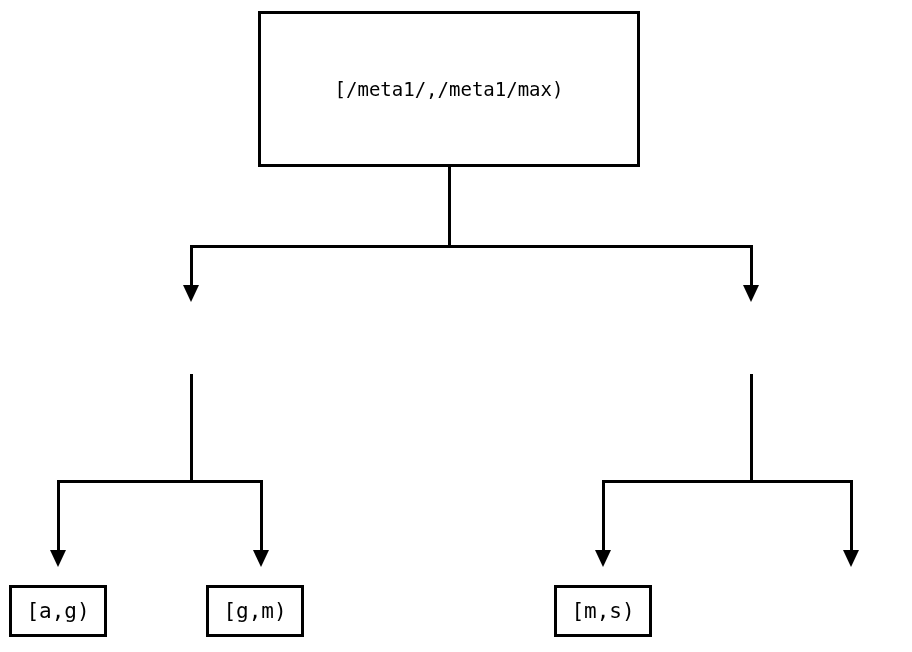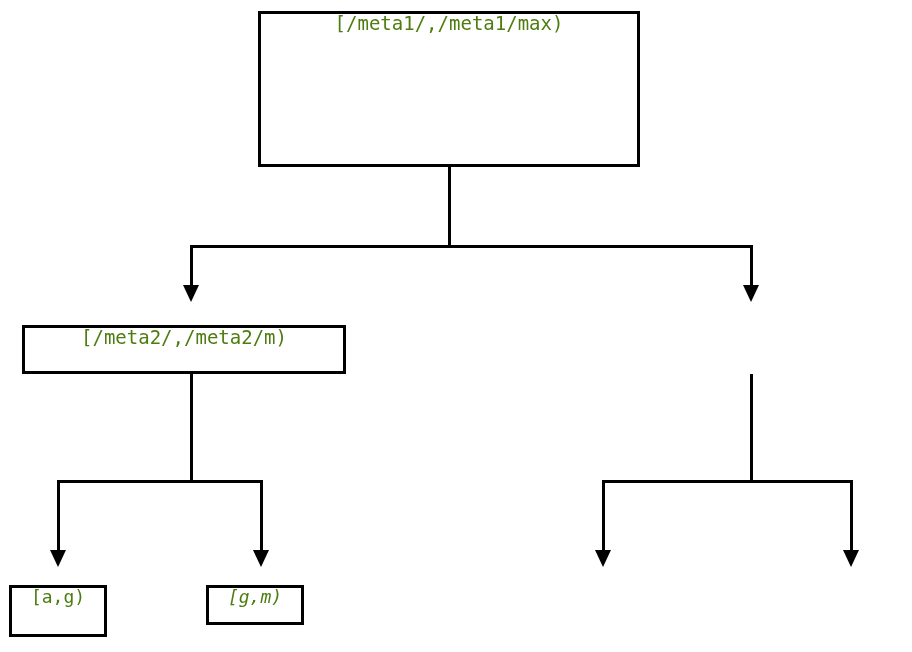--- a/index.html
+++ b/index.html
@@ -14,22 +14,23 @@
     background: #ffffff;
     overflow: hidden;
     font-family: "DejaVu Sans Mono", "Liberation Mono", monospace;
   }
   .node {
     position: absolute;
     box-sizing: border-box;
     border: 3px solid #000000;
     background: #ffffff;
     display: flex;
+    align-items: center;
     justify-content: center;
-    color: #4d7c0f;
+    color: #000000;
     white-space: pre;
   }
   .node-label {
     display: block;
     line-height: 1;
     letter-spacing: 0px;
   }
   
   #node-root {
     left: 258px;
@@ -50,24 +51,24 @@
     left: 578px;
     top: 325px;
     width: 320px;
     height: 49px;
   }
   #node-mid-left .node-label,
   #node-mid-right .node-label { font-size: 19px; }
 
   
   #node-leaf-0 { left: 9px;   top: 585px; width: 98px;  height: 52px; }
-  #node-leaf-1 { left: 206px; top: 585px; width: 98px;  height: 40px; font-style: italic; }
+  #node-leaf-1 { left: 206px; top: 585px; width: 98px;  height: 52px; }
   #node-leaf-2 { left: 554px; top: 585px; width: 98px;  height: 52px; }
   #node-leaf-3 { left: 778px; top: 585px; width: 128px; height: 52px; }
-  .leaf .node-label { font-size: 18px; }
+  .leaf .node-label { font-size: 21px; }
 
   
   .v-line, .h-line {
     position: absolute;
     background: #000000;
   }
   .v-line { width: 3px; }
   .h-line { height: 3px; }
 
   .arrow-head {
@@ -105,33 +106,33 @@
 </style>
 </head>
 <body>
 
 <div id="canvas">
 
   <div class="node" id="node-root">
     <span class="node-label">[/meta1/,/meta1/max)</span>
   </div>
 
-  <div class="node" id="node-mid-left">
-    <span class="node-label">[/meta2/,/meta2/m)</span>
-  </div>
 
 
   <div class="node leaf" id="node-leaf-0">
     <span class="node-label">[a,g)</span>
   </div>
 
   <div class="node leaf" id="node-leaf-1">
     <span class="node-label">[g,m)</span>
   </div>
 
+  <div class="node leaf" id="node-leaf-2">
+    <span class="node-label">[m,s)</span>
+  </div>
 
 
   <div class="v-line" id="edge-root-stem"></div>
   <div class="h-line" id="edge-root-bar"></div>
   <div class="v-line" id="edge-root-left-drop"></div>
   <div class="v-line" id="edge-root-right-drop"></div>
   <div class="arrow-head" id="arrow-mid-left"></div>
   <div class="arrow-head" id="arrow-mid-right"></div>
 
   <div class="v-line" id="edge-ml-stem"></div>

